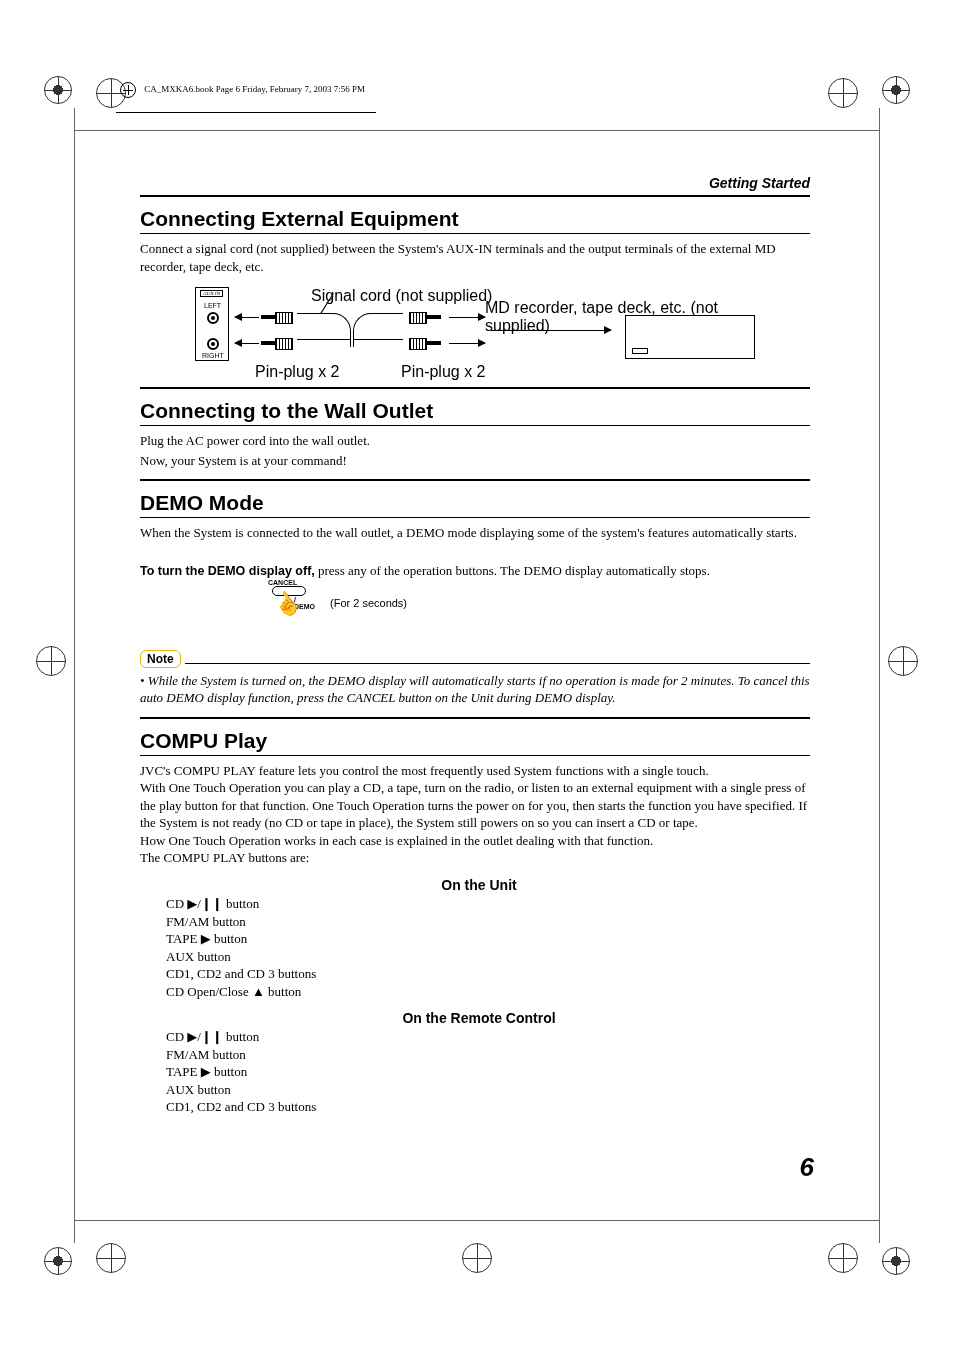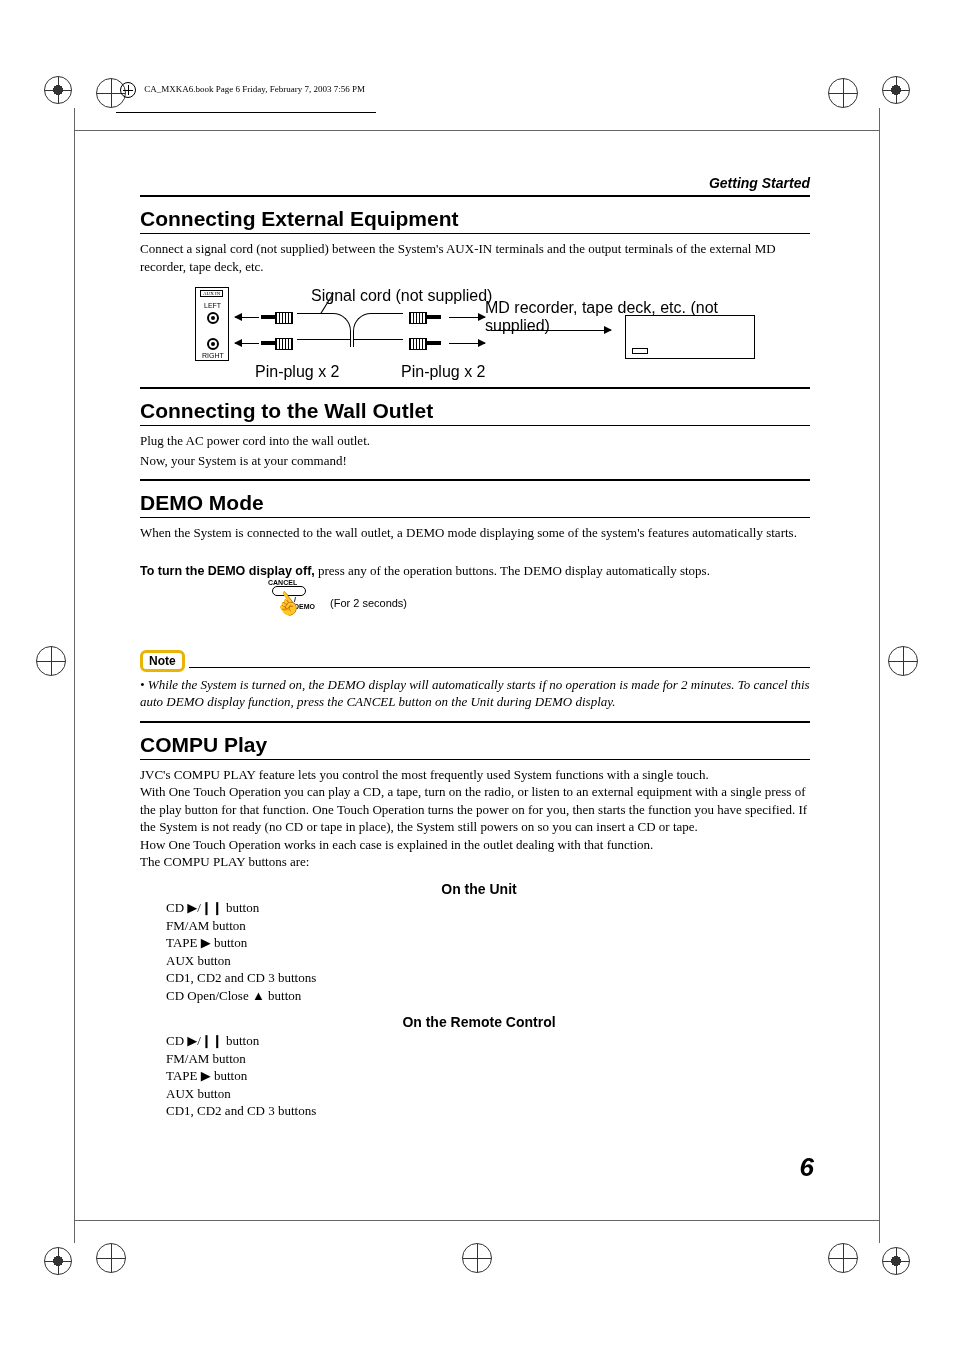--- a/index.html
+++ b/index.html
@@ -33,21 +33,21 @@
     margin: 10px 0 2px 0;
   }
   .body-text {
     font-size: 13px;
     line-height: 1.35;
     margin: 6px 0;
   }
   .bold { font-weight: bold; font-family: Arial, sans-serif; font-size: 12.5px; }
   .note-label {
     display: inline-block;
-    border: 3px solid #eab308;
+    border: 1px solid #eab308;
     border-radius: 6px;
     padding: 1px 6px;
     font-family: Arial, sans-serif;
     font-weight: bold;
     font-size: 12px;
     margin-top: 14px;
   }
   .note-text {
     font-style: italic;
     font-size: 13px;

